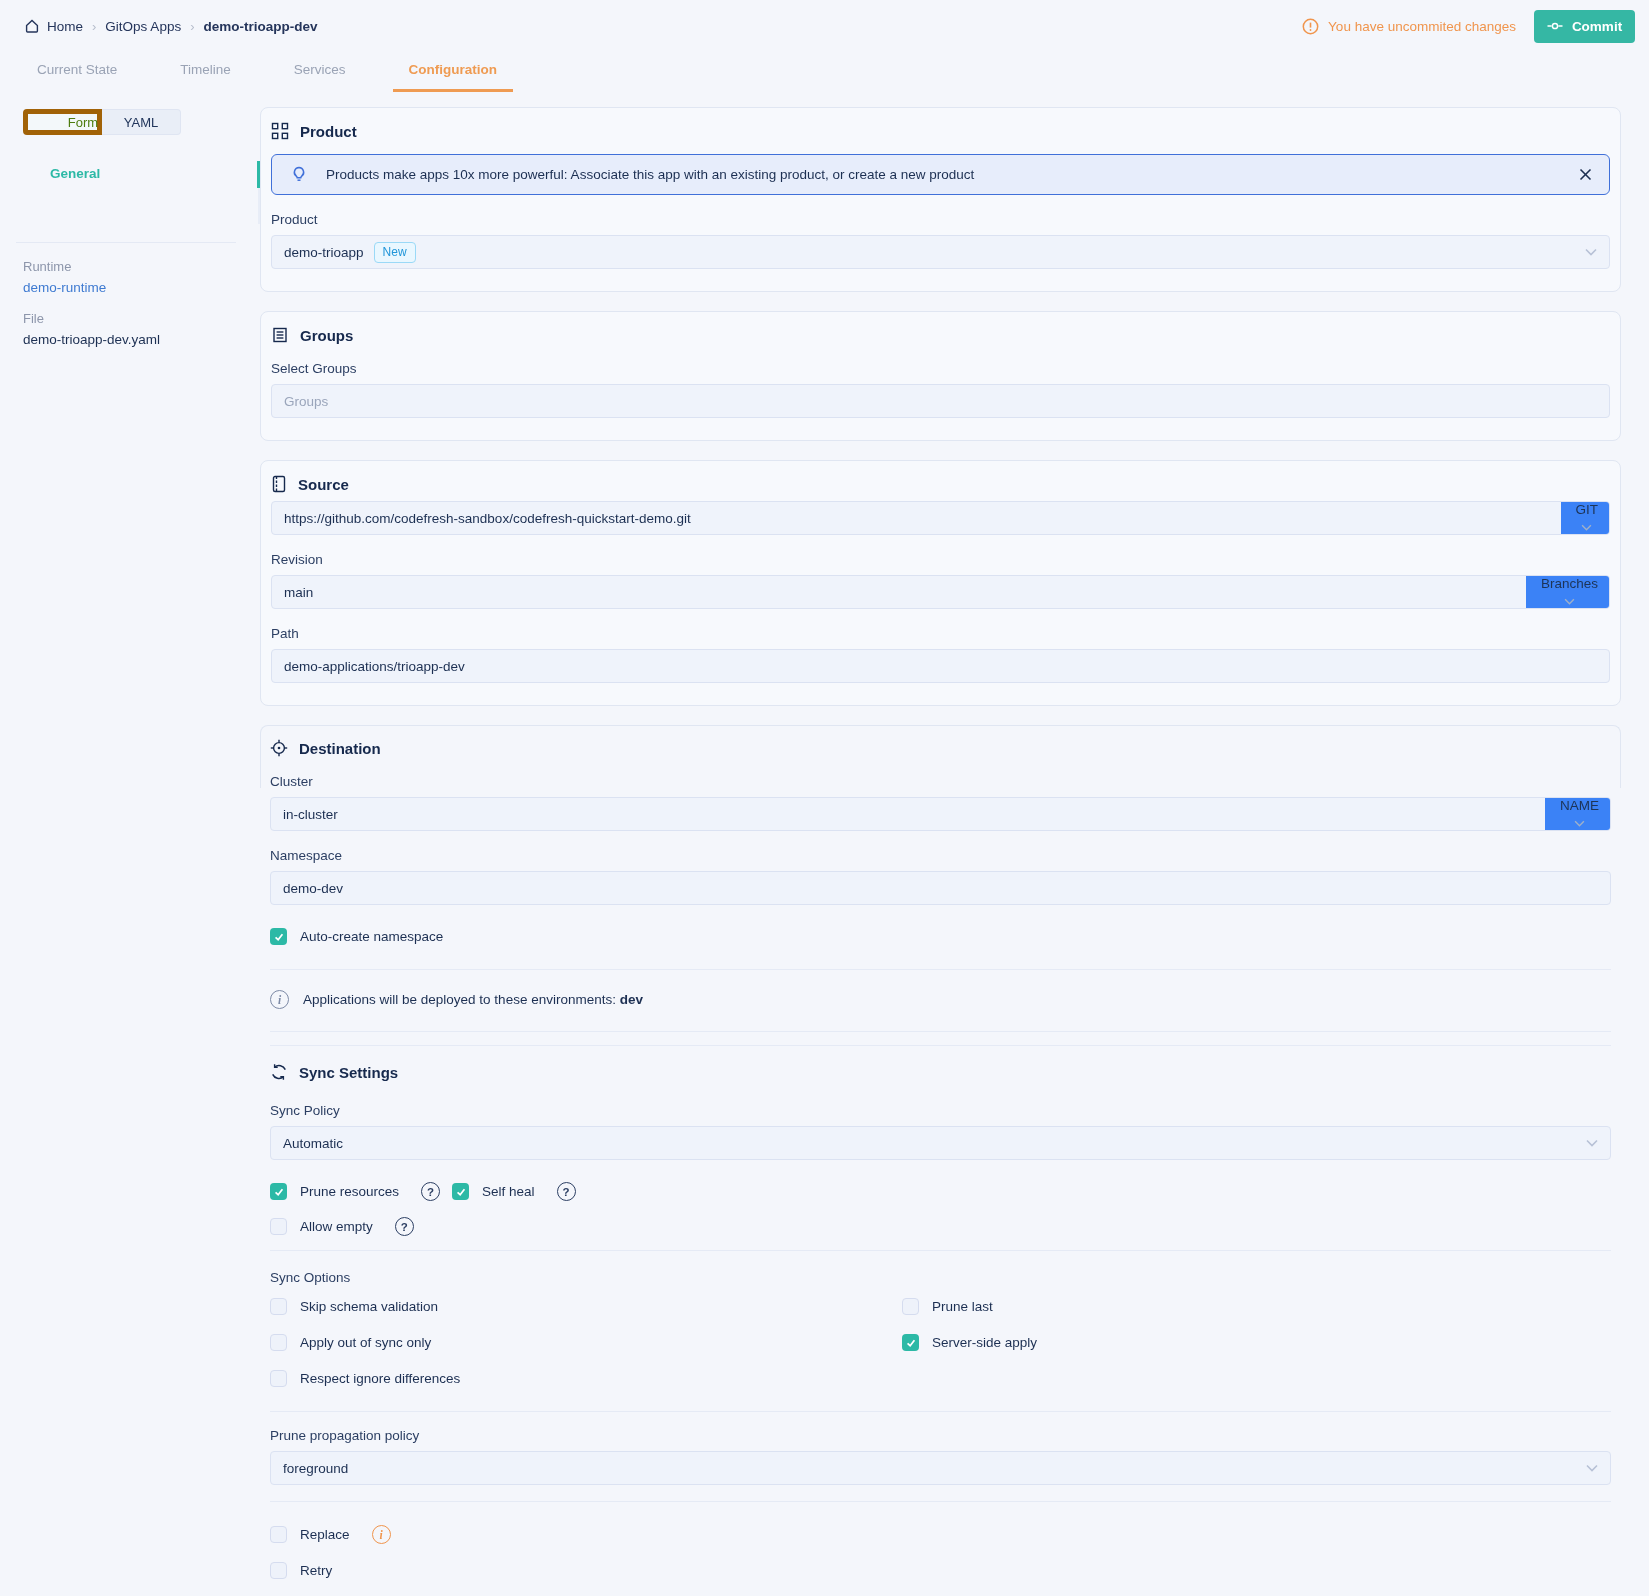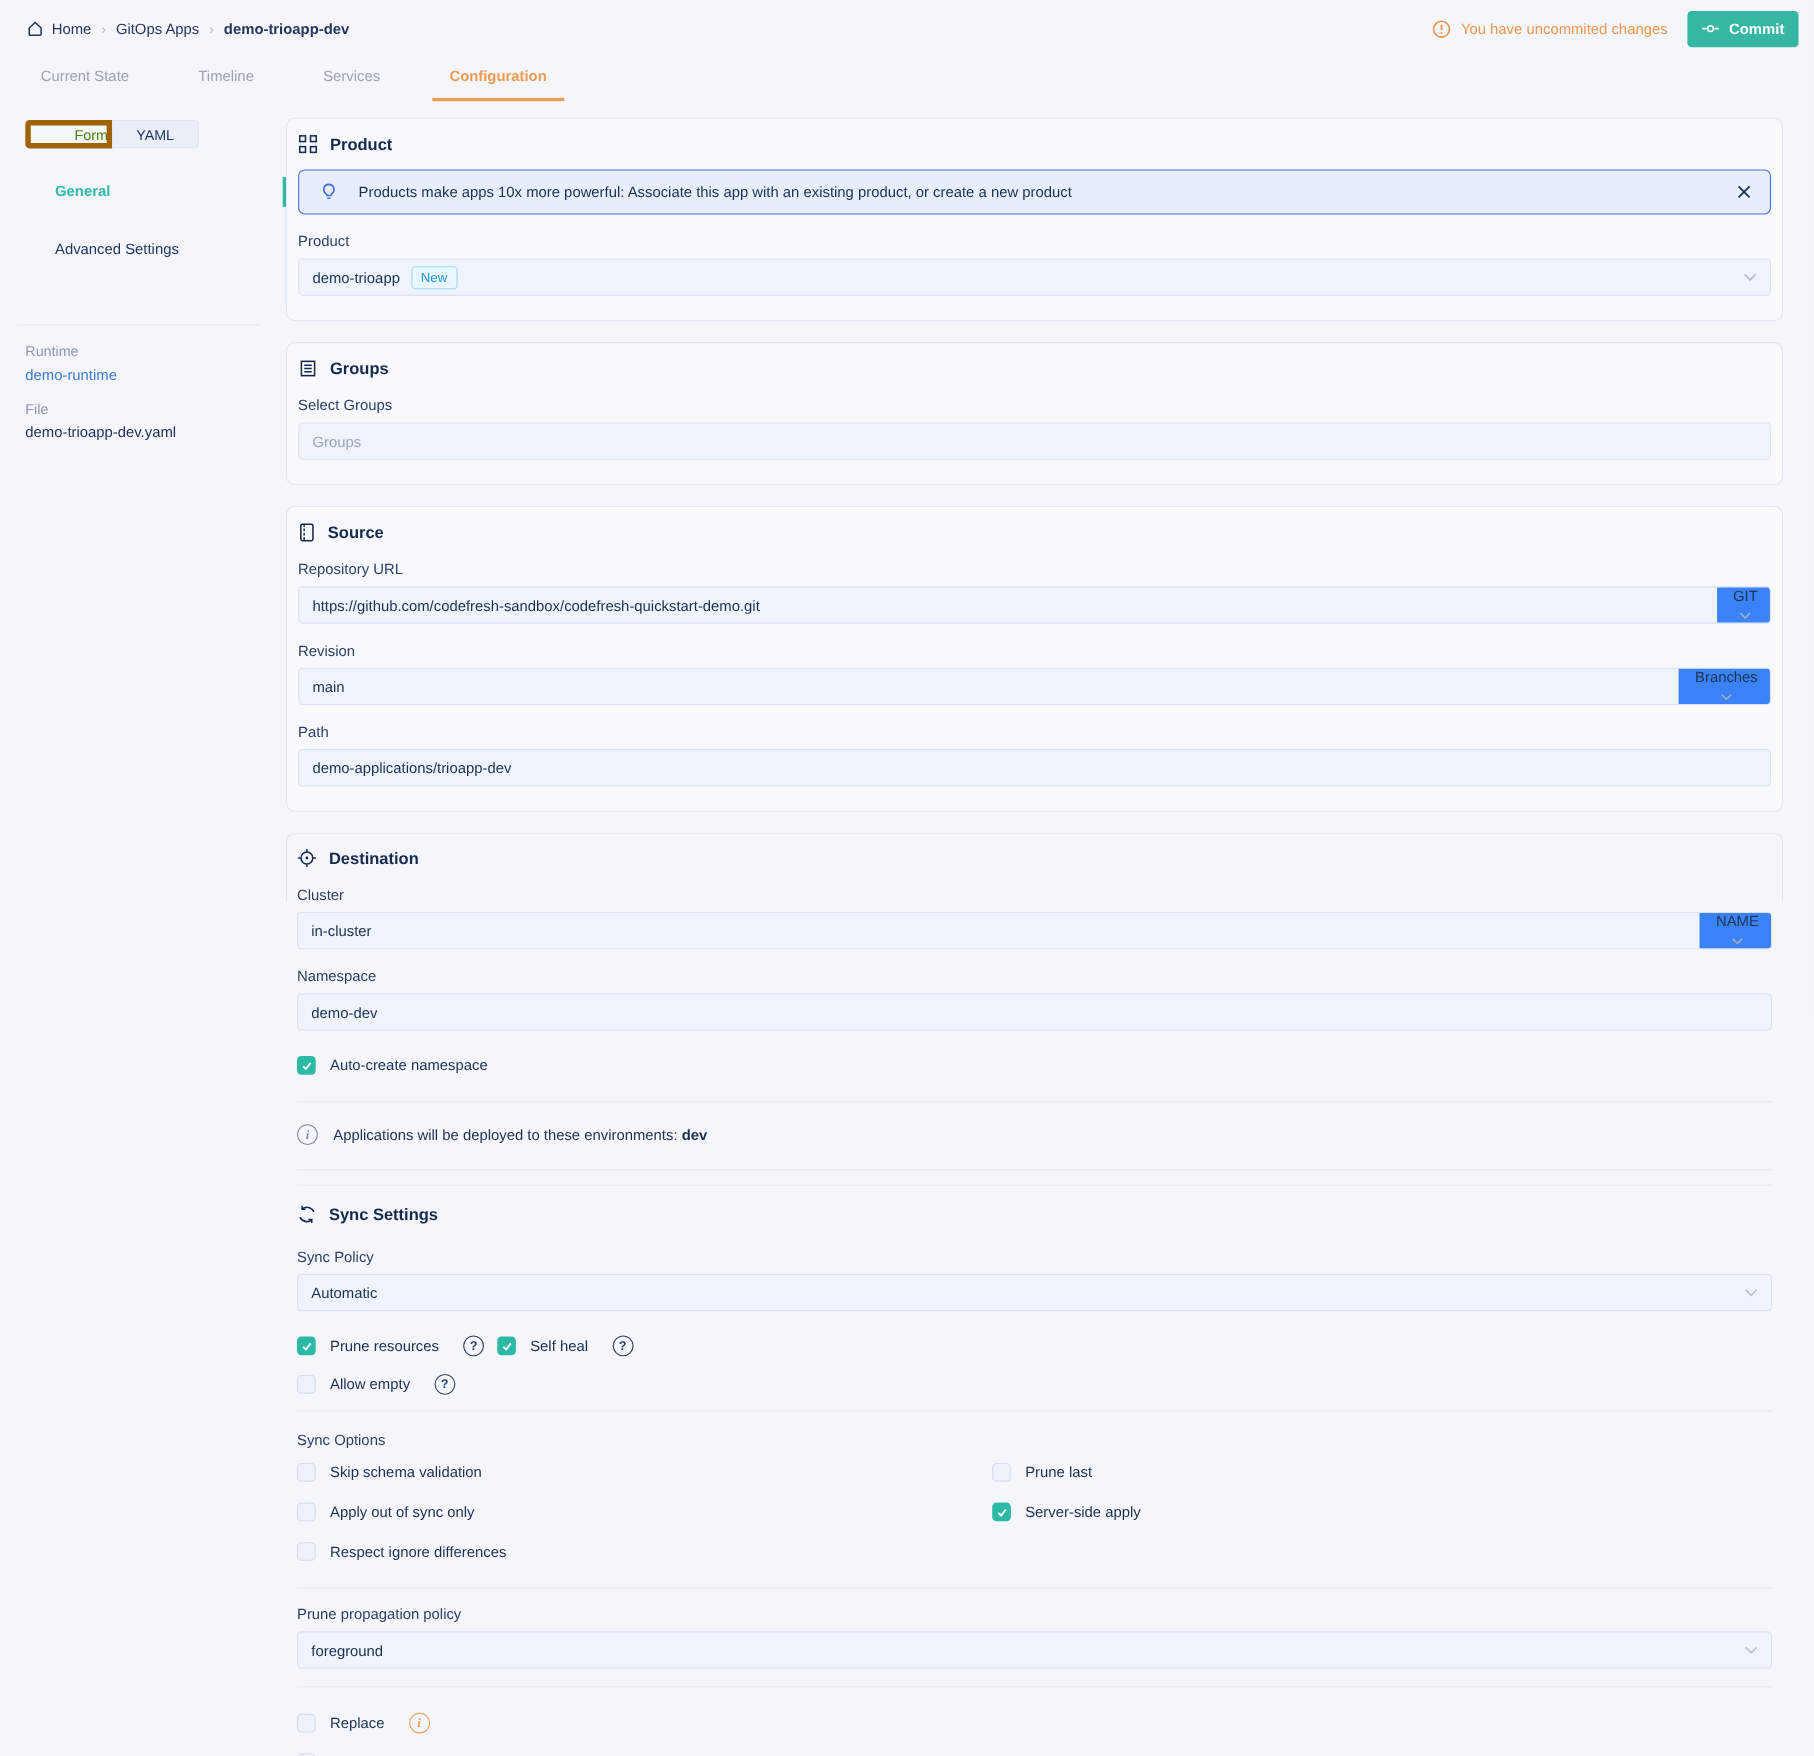--- a/index.html
+++ b/index.html
@@ -153,21 +153,20 @@
 
 <div class="layout">
 
   <div class="sidebar">
     <div class="seg">
       <div class="seg-btn sel">Form</div>
       <div class="seg-btn unsel">YAML</div>
     </div>
     <div class="side-nav">
       <div class="nav-item active">General</div>
-      <div class="nav-item">Advanced Settings</div>
     </div>
     <div class="side-div"></div>
     <div class="meta-label">Runtime</div>
     <div class="meta-link">demo-runtime</div>
     <div class="meta-label">File</div>
     <div class="meta-val">demo-trioapp-dev.yaml</div>
   </div>
 
   <div class="content">
 
@@ -232,21 +231,20 @@
       <div class="sec-title">
         <span>
           <svg width="16" height="18" viewBox="0 0 16 18" fill="none" stroke="#16294d" stroke-width="1.4">
             <rect x="2.5" y="1.5" width="11" height="15" rx="1.5"></rect>
             <line x1="5.5" y1="1.5" x2="5.5" y2="16.5" stroke-dasharray="2.4 1.6"></line>
           </svg>
         </span>
         <span>Source</span>
       </div>
 
-      <div class="fld-label">Repository URL</div>
       <div class="fld grp">
         <span class="grp-input">
             <input type="text" value="https://github.com/codefresh-sandbox/codefresh-quickstart-demo.git" style="">
           </span>
         <span class="addon">
           <span>GIT</span>
           <span>
             <svg width="11" height="7" viewBox="0 0 12 8" fill="none" stroke="#9fb0c8" stroke-width="1.6">
                 <polyline points="1,1.5 6,6.5 11,1.5"></polyline>
               </svg>

